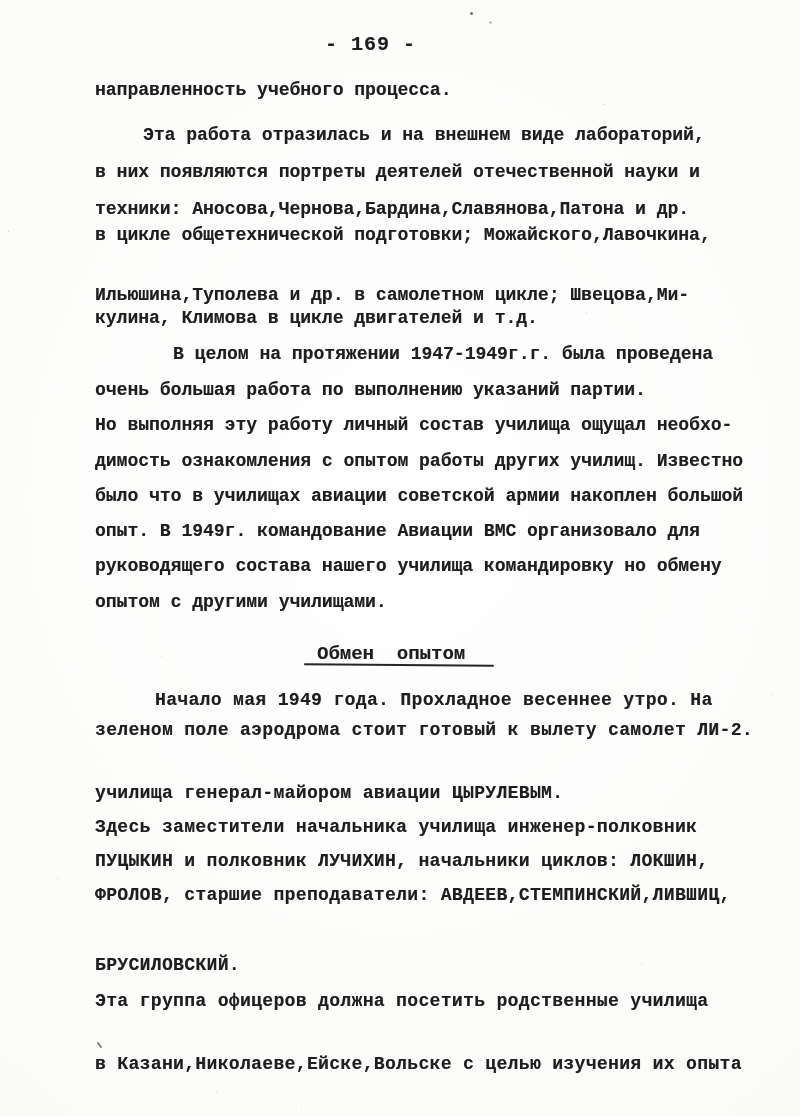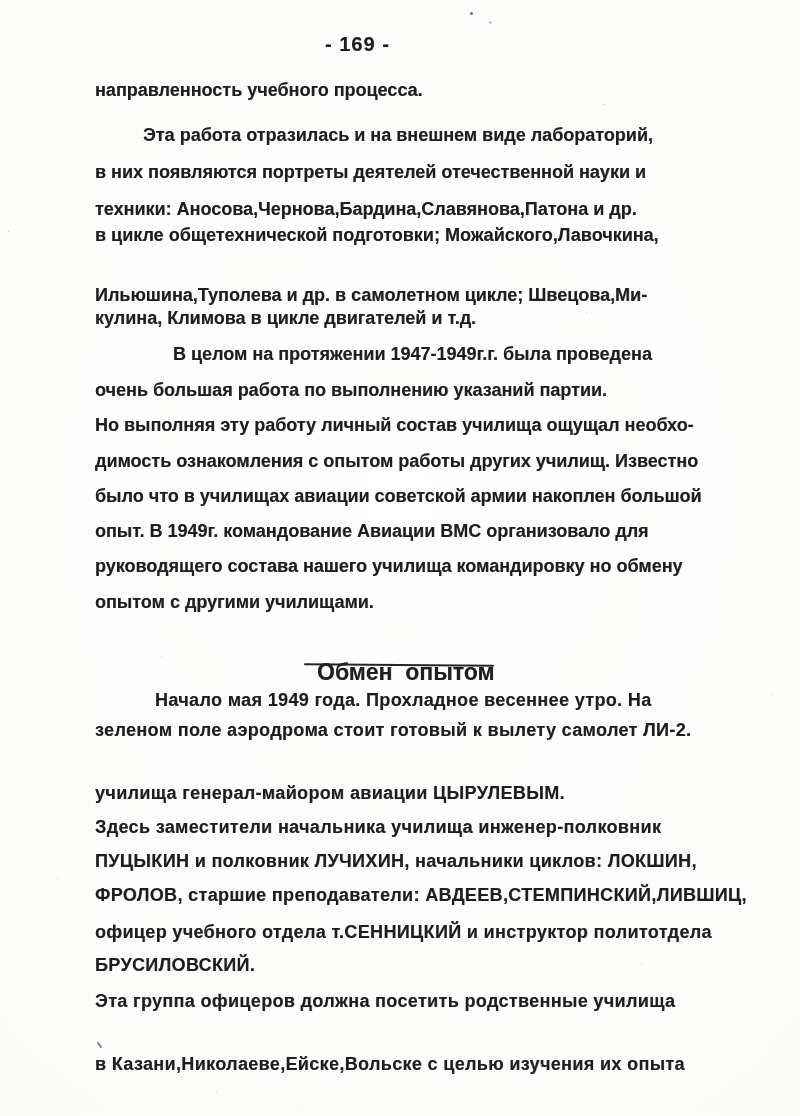--- a/index.html
+++ b/index.html
@@ -9,21 +9,21 @@
   }
   .scan {
     position: relative;
     width: 800px;
     height: 1116px;
     margin: 0 auto;
     background:
       radial-gradient(ellipse 120% 100% at 50% 45%, rgba(255,255,255,0.9), rgba(0,0,0,0.015) 90%),
       #fdfdfb;
     overflow: hidden;
-    font-family: Liberation Sans, sans-serif;
+    font-family: Liberation Mono, monospace;
     font-weight: 700;
     color: #1e1e1e;
   }
   .pageno {
     position: absolute;
     top: 33px;
     left: 325px;
     font-size: 20px;
     letter-spacing: 1px;
     white-space: pre;
@@ -35,24 +35,23 @@
     font-size: 18px;
     line-height: 24px;
     white-space: pre;
     text-shadow: 0.3px 0.3px 0.6px rgba(20,20,20,0.45);
   }
   .ln.wide { letter-spacing: 0.35px; }
   .heading {
     position: absolute;
     top: 643px;
     left: 317px;
-    font-size: 23px;
+    font-size: 19px;
     white-space: pre;
     text-shadow: 0.3px 0.3px 0.6px rgba(20,20,20,0.45);
-    margin-top: 16px;
   }
   .heading-underline {
     position: absolute;
     top: 664px;
     left: 304px;
     width: 190px;
     height: 2px;
     background: #262626;
     transform: rotate(0.5deg);
     border-radius: 1px;
@@ -116,21 +115,20 @@
 
   <div class="heading">Обмен  опытом</div>
   <div class="heading-underline"></div>
 
   <div class="ln wide" style="top:688px; left:155px">Начало мая 1949 года. Прохладное весеннее утро. На</div>
   <div class="ln wide" style="top:718px">зеленом поле аэродрома стоит готовый к вылету самолет ЛИ-2.</div>
   <div class="ln wide" style="top:781px">училища генерал-майором авиации ЦЫРУЛЕВЫМ.</div>
   <div class="ln wide" style="top:815px">Здесь заместители начальника училища инженер-полковник</div>
   <div class="ln wide" style="top:849px">ПУЦЫКИН и полковник ЛУЧИХИН, начальники циклов: ЛОКШИН,</div>
   <div class="ln wide" style="top:883px">ФРОЛОВ, старшие преподаватели: АВДЕЕВ,СТЕМПИНСКИЙ,ЛИВШИЦ,</div>
-  <div class="ln wide" style="top:920px">офицер учебного отдела т.СЕННИЦКИЙ и инструктор политотдела</div>
   <div class="ln wide" style="top:953px">БРУСИЛОВСКИЙ.</div>
   <div class="ln wide" style="top:989px">Эта группа офицеров должна посетить родственные училища</div>
   <div class="ln wide" style="top:1052px">в Казани,Николаеве,Ейске,Вольске с целью изучения их опыта</div>
 
   <div class="specks"></div>
   <div class="tickmark"></div>
 
 </div>
 
 </body></html>

